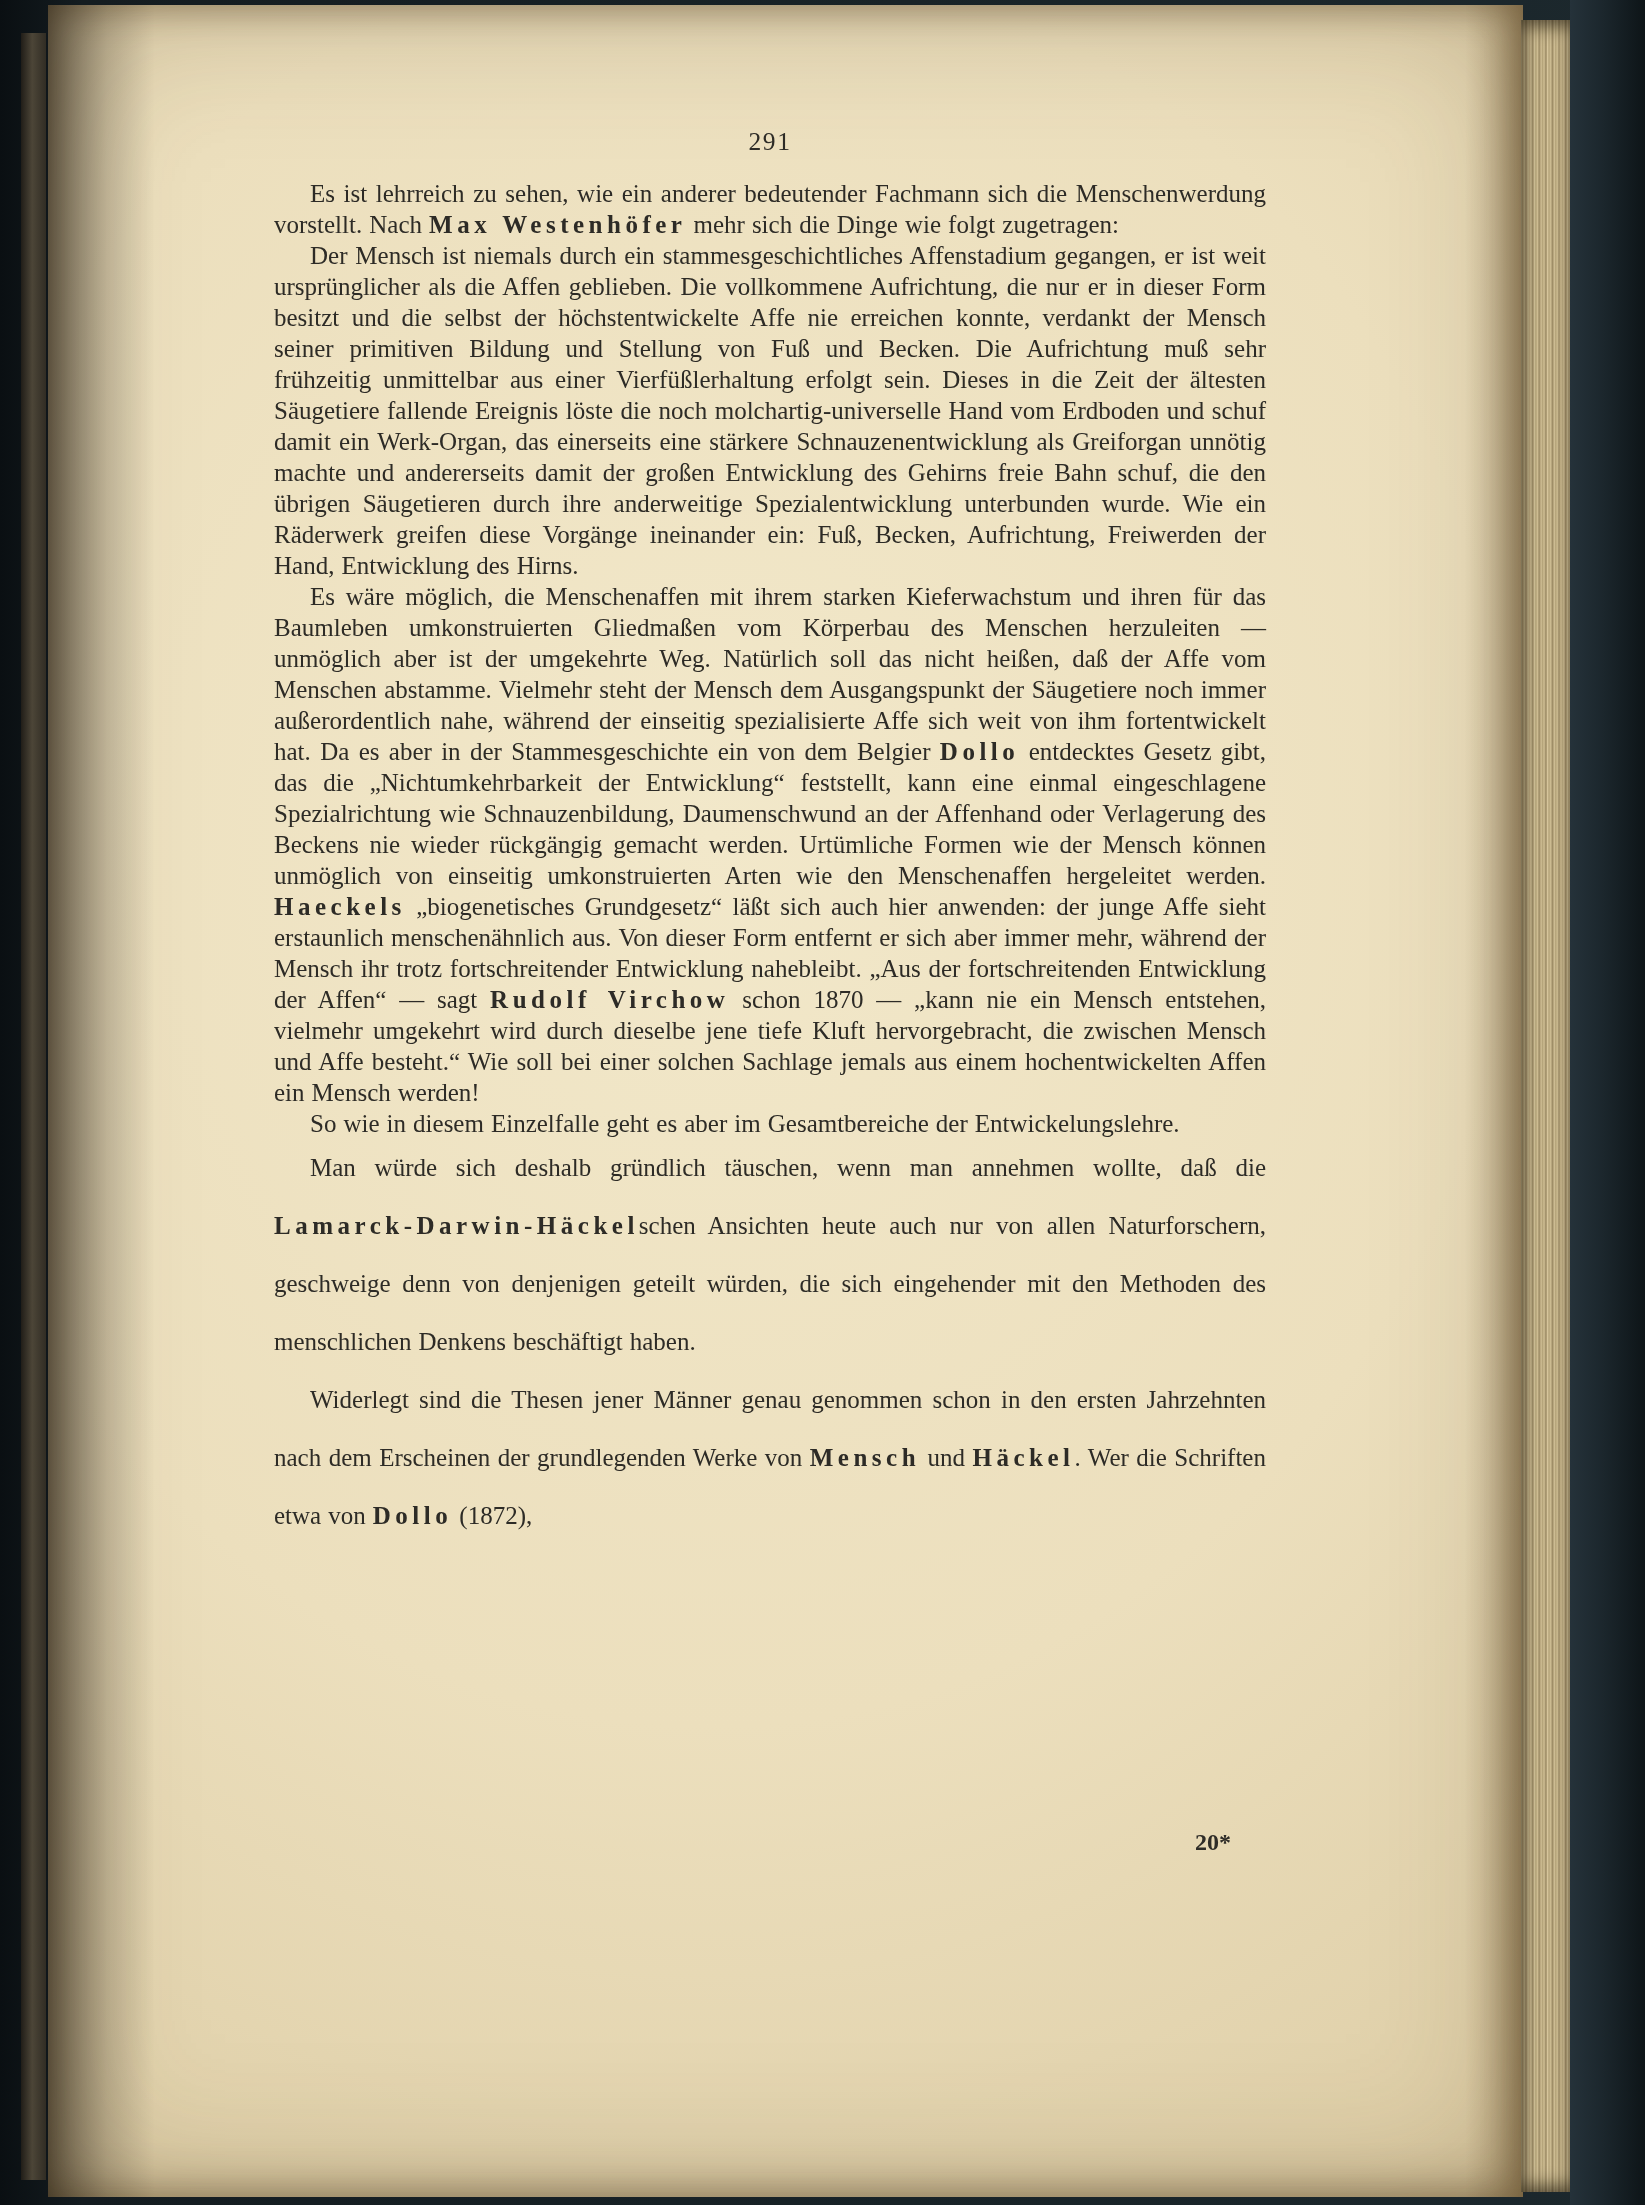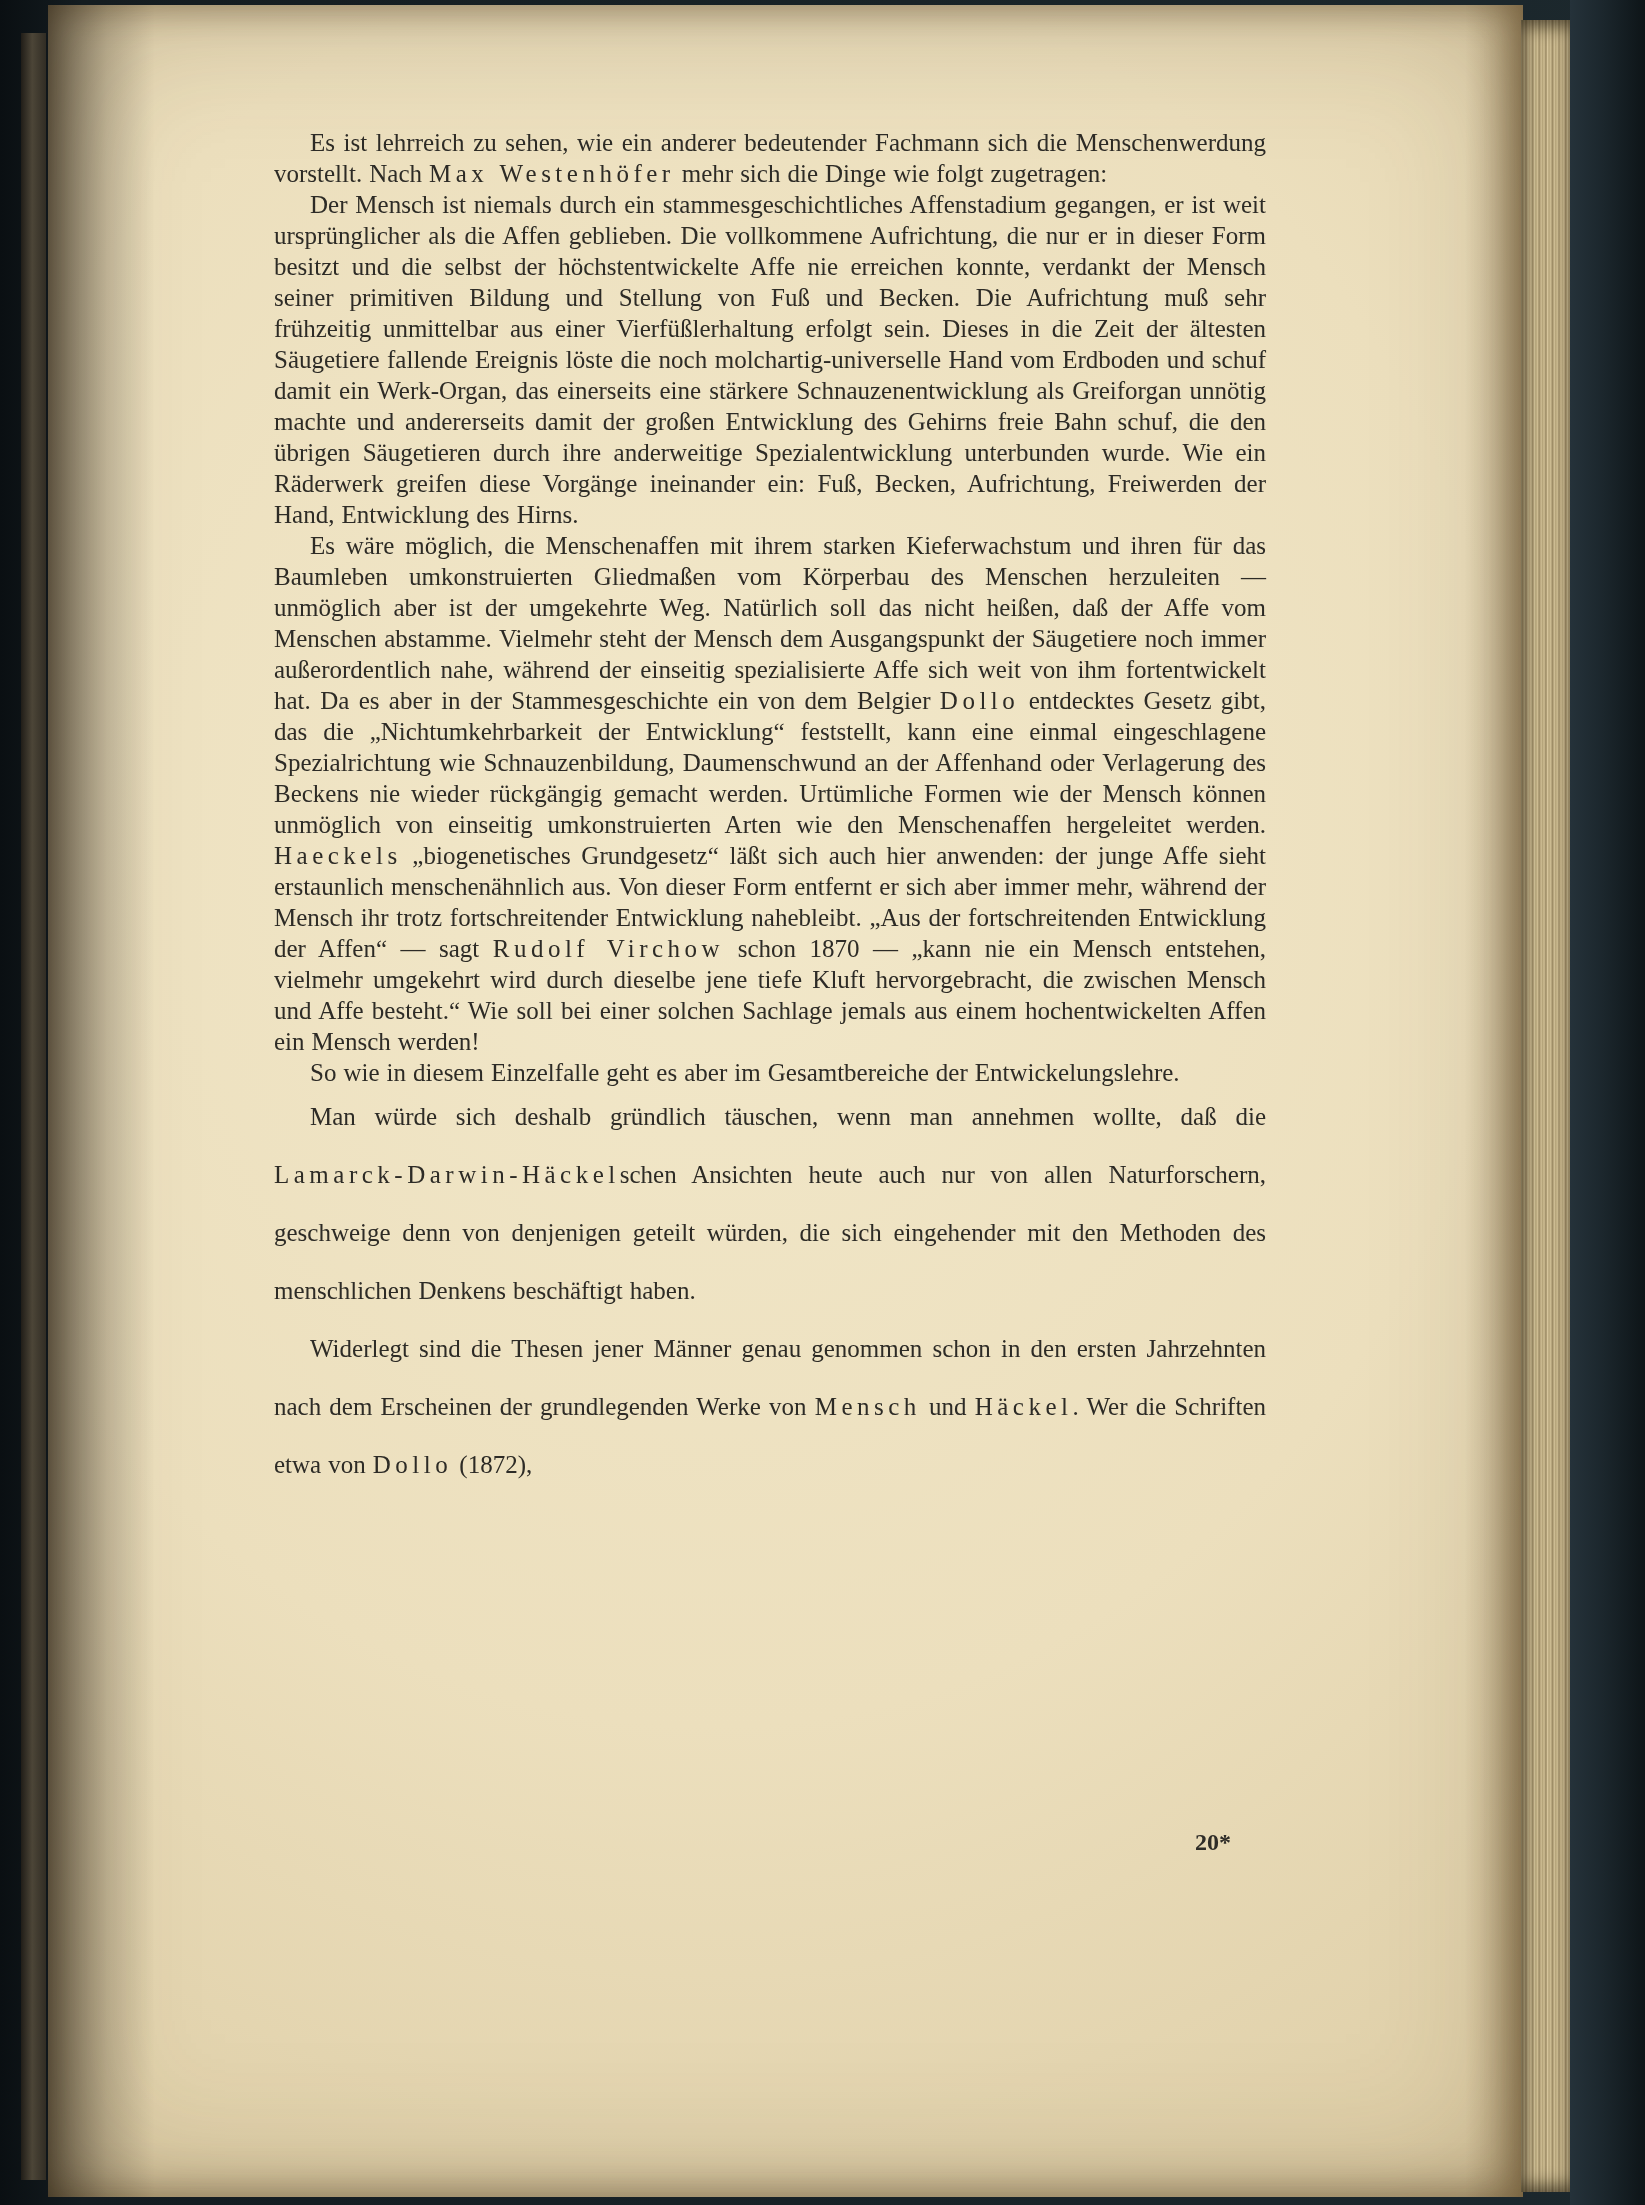--- a/index.html
+++ b/index.html
@@ -112,20 +112,21 @@
     line-height: 31px;
     hyphens: auto;
     -webkit-hyphens: auto;
     word-spacing: 0.8px;
   }
   .paragraphs p.wide {
     line-height: 58px;
   }
   .spaced {
     letter-spacing: 0.18em;
+    font-weight: bold;
   }
   .footer-mark {
     position: absolute;
     top: 1702px;
     right: 35px;
     font-size: 24px;
     font-weight: bold;
     color: #2e2c27;
     text-align: right;
   }
@@ -135,20 +136,21 @@
 
 <div class="scene">
   <div class="cover-bg"></div>
   <div class="left-pages"></div>
 
   <div class="paper">
     <div class="gutter-shadow"></div>
     <div class="right-inner-shadow"></div>
 
     <div class="text-block">
+      <div class="page-number">291</div>
 
       <div class="paragraphs">
           <p class=""><span>Es ist lehrreich zu sehen, wie ein anderer bedeutender Fachmann sich die Menschenwerdung vorstellt. Nach </span><span class="spaced">Max Westenhöfer</span><span> mehr sich die Dinge wie folgt zugetragen:</span></p>
           <p class=""><span>Der Mensch ist niemals durch ein stammesgeschichtliches Affenstadium gegangen, er ist weit ursprünglicher als die Affen geblieben. Die vollkommene Aufrichtung, die nur er in dieser Form besitzt und die selbst der höchstentwickelte Affe nie erreichen konnte, verdankt der Mensch seiner primitiven Bildung und Stellung von Fuß und Becken. Die Aufrichtung muß sehr frühzeitig unmittelbar aus einer Vierfüßlerhaltung erfolgt sein. Dieses in die Zeit der ältesten Säugetiere fallende Ereignis löste die noch molchartig-universelle Hand vom Erdboden und schuf damit ein Werk-Organ, das einerseits eine stärkere Schnauzenentwicklung als Greiforgan unnötig machte und andererseits damit der großen Entwicklung des Gehirns freie Bahn schuf, die den übrigen Säugetieren durch ihre anderweitige Spezialentwicklung unterbunden wurde. Wie ein Räderwerk greifen diese Vorgänge ineinander ein: Fuß, Becken, Aufrichtung, Freiwerden der Hand, Entwicklung des Hirns.</span></p>
           <p class=""><span>Es wäre möglich, die Menschenaffen mit ihrem starken Kieferwachstum und ihren für das Baumleben umkonstruierten Gliedmaßen vom Körperbau des Menschen herzuleiten — unmöglich aber ist der umgekehrte Weg. Natürlich soll das nicht heißen, daß der Affe vom Menschen abstamme. Vielmehr steht der Mensch dem Ausgangspunkt der Säugetiere noch immer außerordentlich nahe, während der einseitig spezialisierte Affe sich weit von ihm fortentwickelt hat. Da es aber in der Stammesgeschichte ein von dem Belgier </span><span class="spaced">Dollo</span><span> entdecktes Gesetz gibt, das die „Nichtumkehrbarkeit der Entwicklung“ feststellt, kann eine einmal eingeschlagene Spezialrichtung wie Schnauzenbildung, Daumenschwund an der Affenhand oder Verlagerung des Beckens nie wieder rückgängig gemacht werden. Urtümliche Formen wie der Mensch können unmöglich von einseitig umkonstruierten Arten wie den Menschenaffen hergeleitet werden. </span><span class="spaced">Haeckels</span><span> „biogenetisches Grundgesetz“ läßt sich auch hier anwenden: der junge Affe sieht erstaunlich menschenähnlich aus. Von dieser Form entfernt er sich aber immer mehr, während der Mensch ihr trotz fortschreitender Entwicklung nahebleibt. „Aus der fortschreitenden Entwicklung der Affen“ — sagt </span><span class="spaced">Rudolf Virchow</span><span> schon 1870 — „kann nie ein Mensch entstehen, vielmehr umgekehrt wird durch dieselbe jene tiefe Kluft hervorgebracht, die zwischen Mensch und Affe besteht.“ Wie soll bei einer solchen Sachlage jemals aus einem hochentwickelten Affen ein Mensch werden!</span></p>
           <p class=""><span>So wie in diesem Einzelfalle geht es aber im Gesamtbereiche der Entwickelungslehre.</span></p>
           <p class="wide"><span>Man würde sich deshalb gründlich täuschen, wenn man annehmen wollte, daß die </span><span class="spaced">Lamarck-Darwin-Häckel</span><span>schen Ansichten heute auch nur von allen Naturforschern, geschweige denn von denjenigen geteilt würden, die sich eingehender mit den Methoden des menschlichen Denkens beschäftigt haben.</span></p>
           <p class="wide"><span>Widerlegt sind die Thesen jener Männer genau genommen schon in den ersten Jahrzehnten nach dem Erscheinen der grundlegenden Werke von </span><span class="spaced">Mensch</span><span> und </span><span class="spaced">Häckel</span><span>. Wer die Schriften etwa von </span><span class="spaced">Dollo</span><span> (1872),</span></p>
         </div>
 

